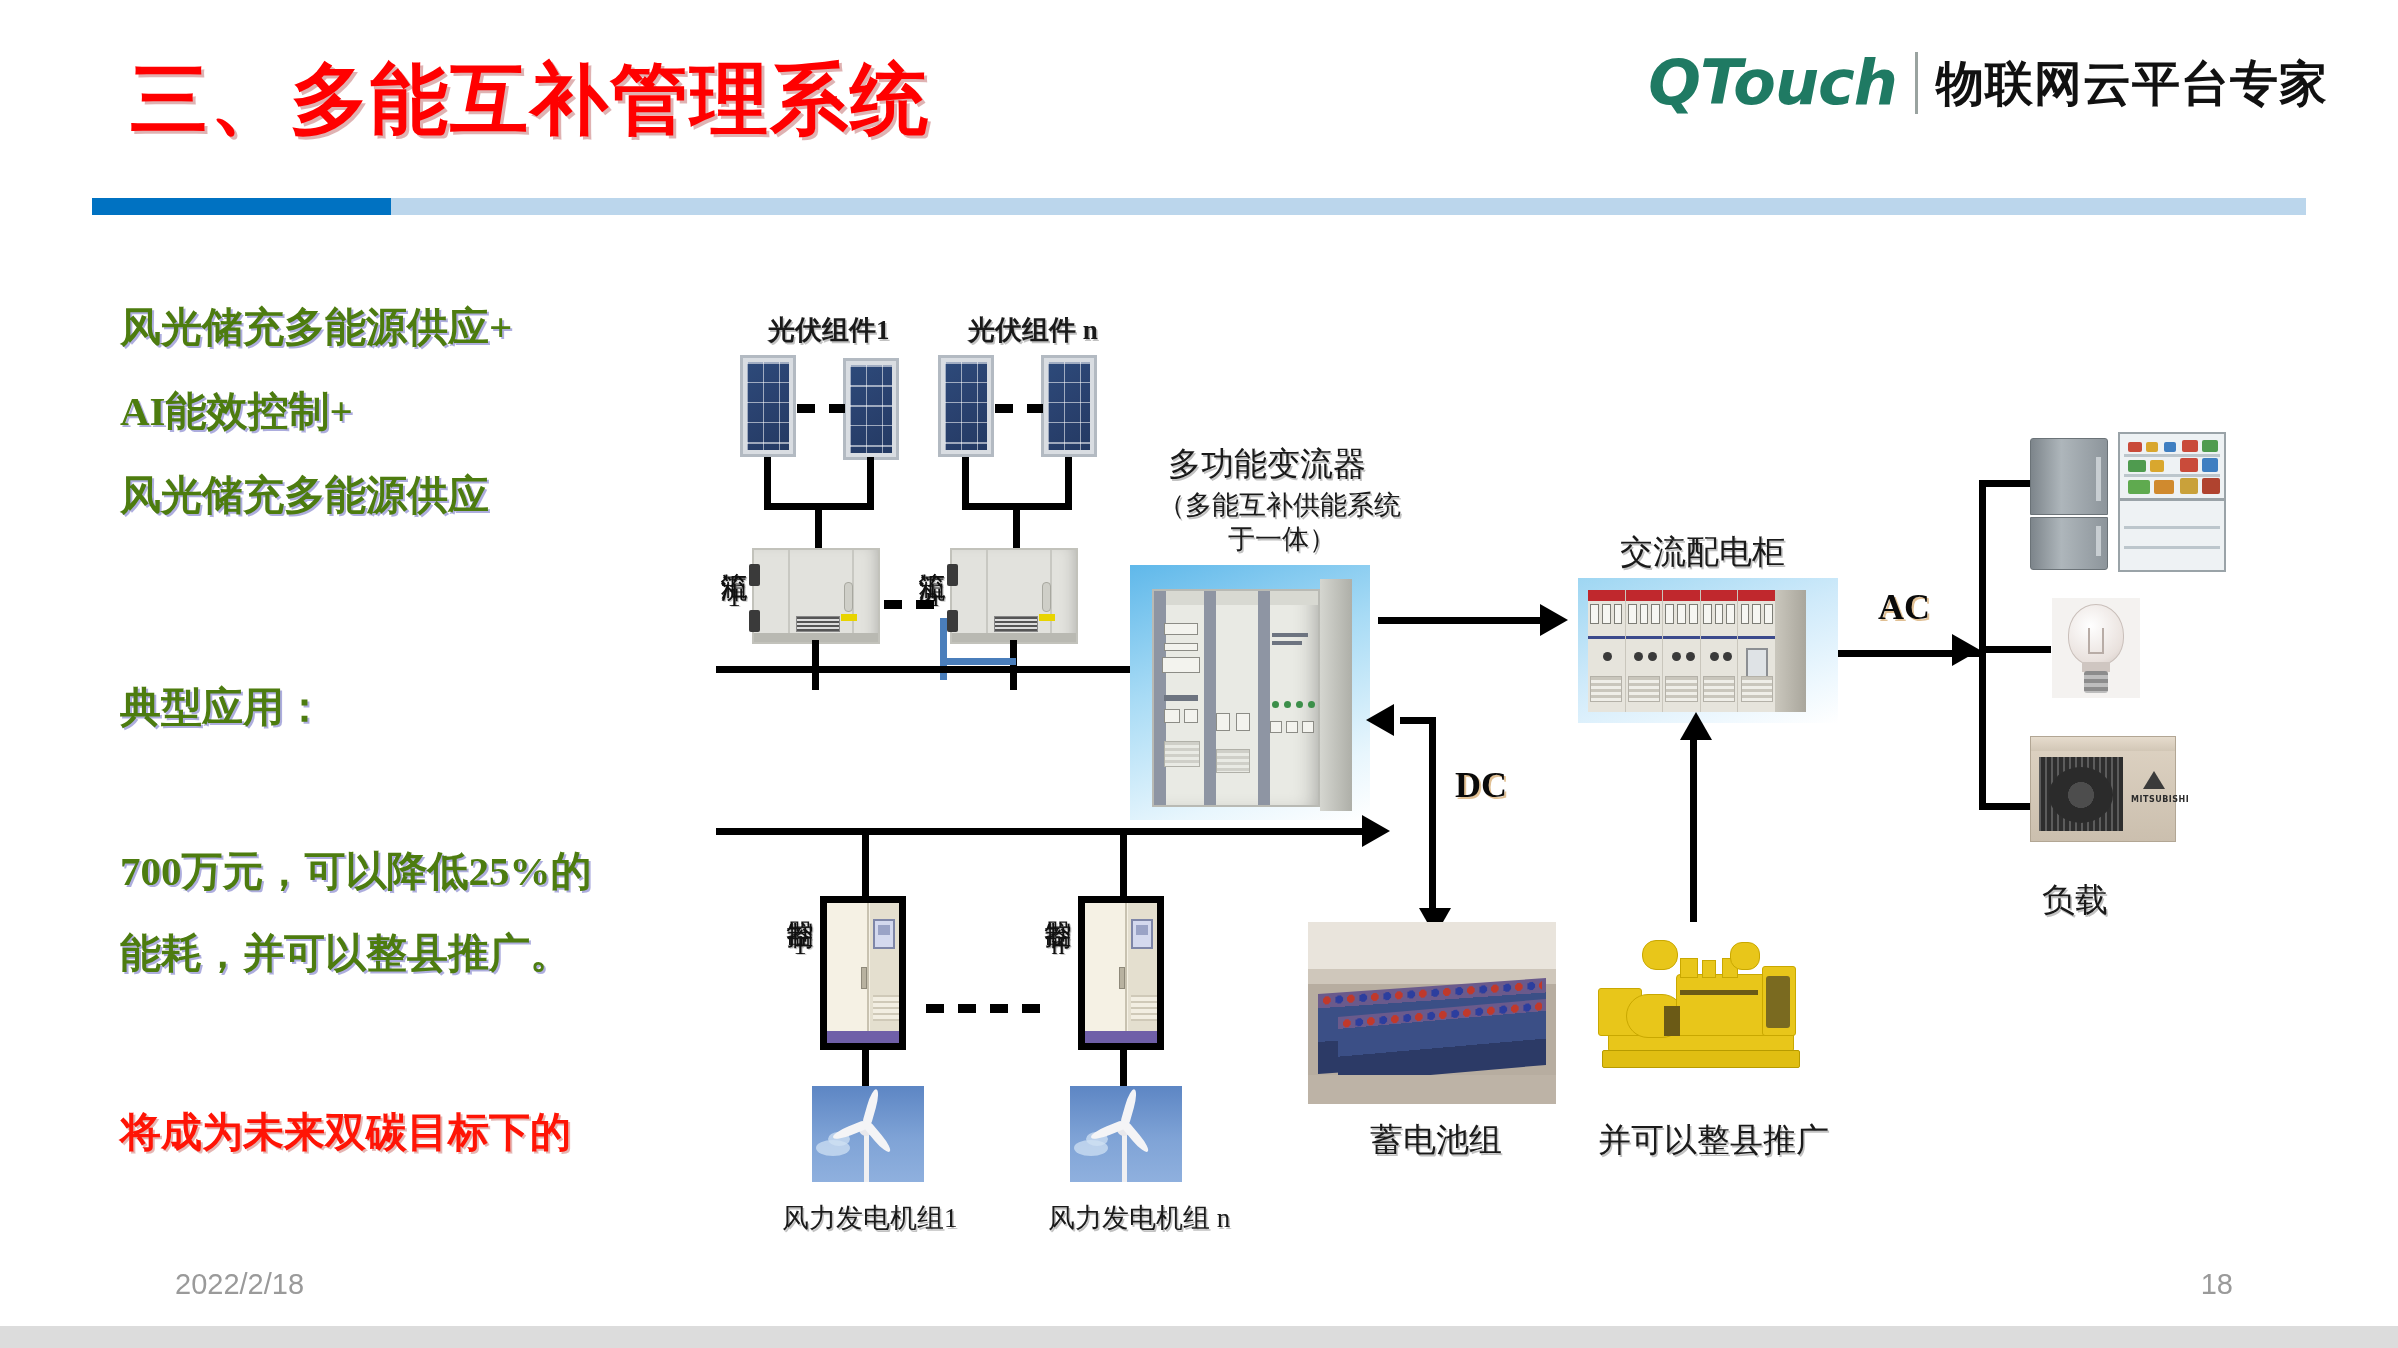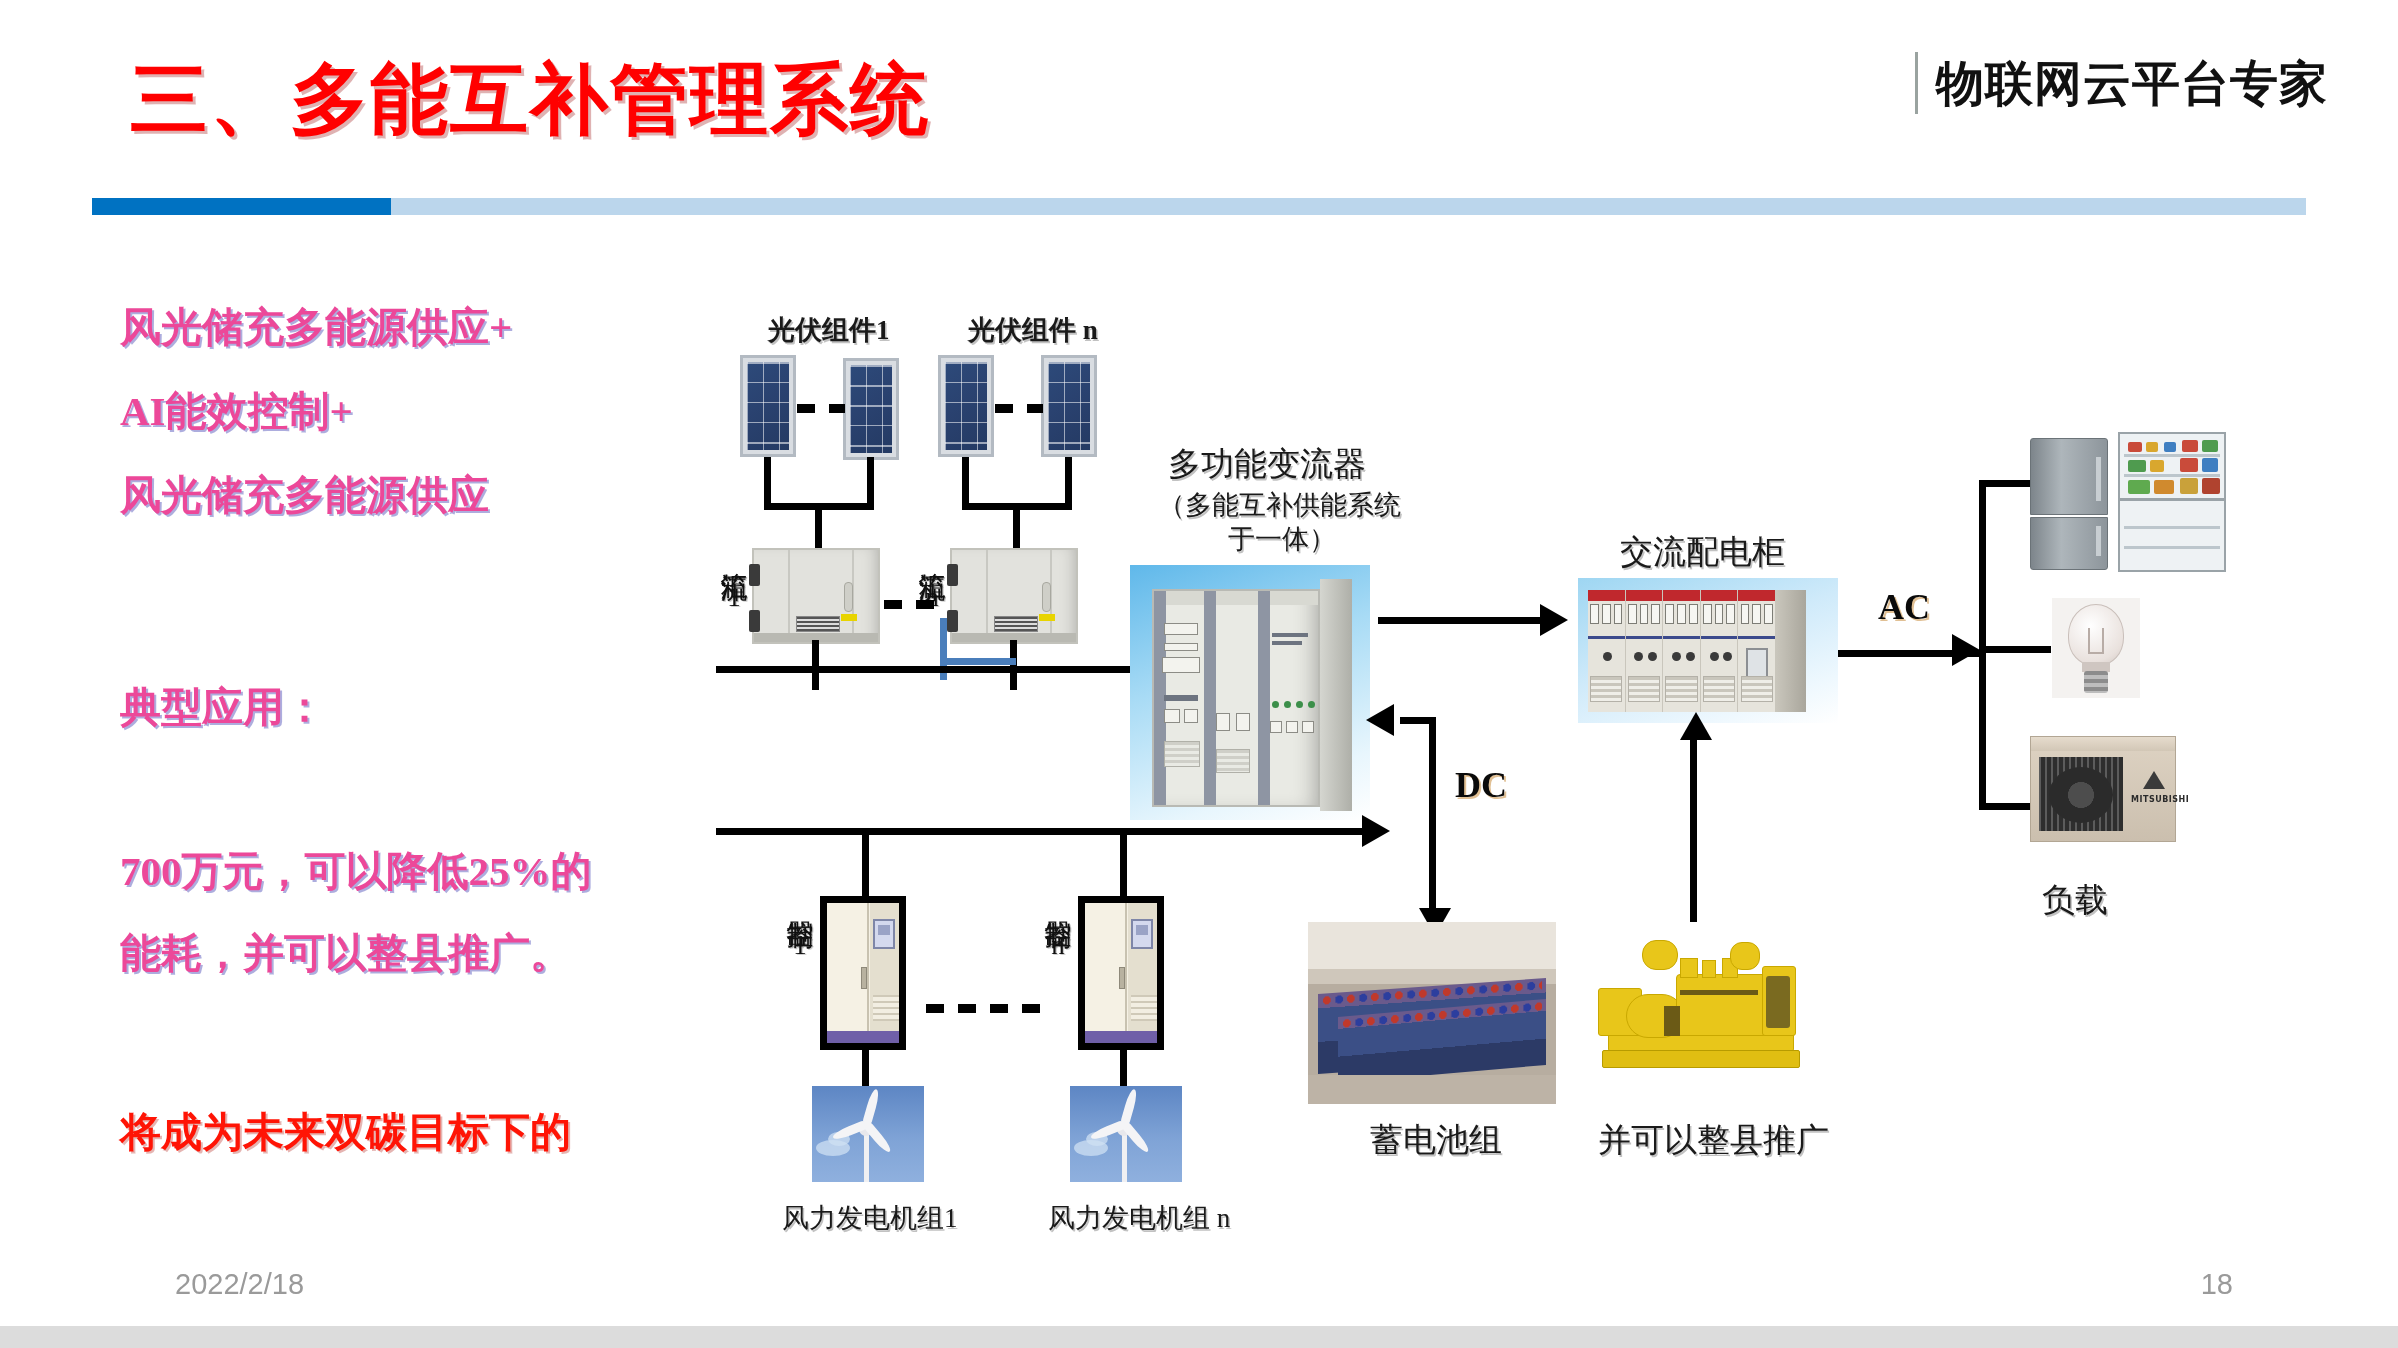--- a/index.html
+++ b/index.html
@@ -37,21 +37,21 @@
   .divider { position: absolute; left: 92px; top: 198px; width: 2214px; height: 17px; display: flex; }
   .divider .seg-dark { width: 13.5%; background: #0072C2; }
   .divider .seg-light { flex: 1; background: #BBD6EC; }
 
   
   .lt {
     position: absolute; left: 120px;
     font-size: 41px; font-weight: bold; white-space: nowrap;
     font-family: "Liberation Serif", "DejaVu Serif", serif;
   }
-  .lt.blue { color: #ec4899; text-shadow: 2px 2px 0 rgba(20,20,160,0.35); }
+  .lt.blue { color: #4d7c0f; text-shadow: 2px 2px 0 rgba(20,20,160,0.35); }
   .lt.red  { color: #FF1405; text-shadow: 2px 2px 0 rgba(170,10,0,0.30); }
 
   
   .foot-date { position: absolute; left: 175px; top: 1268px; font-size: 29px; color: #9a9a9a;
                font-family: "Liberation Sans", sans-serif; }
   .foot-page { position: absolute; right: 165px; top: 1268px; font-size: 29px; color: #9a9a9a;
                font-family: "Liberation Sans", sans-serif; }
   .foot-bar { position: absolute; left: 0; bottom: 0; width: 2398px; height: 22px; background: #DCDCDC; }
   .cap {
     position: absolute; font-family: "Liberation Serif","DejaVu Serif",serif;
@@ -198,20 +198,21 @@
   .ac-unit .brand { position:absolute; font-family:"DejaVu Sans",sans-serif; font-size:8px; font-weight:bold; color:#2b2b2b; letter-spacing:.5px; }
 </style>
 </head>
 <body>
 
 <div id="slide">
 
   <div class="title">三、多能互补管理系统</div>
 
   <div class="logo-wrap">
+    <div class="logo-q">QTouch</div>
     <div class="logo-sep"></div>
     <div class="logo-cn">物联网云平台专家</div>
   </div>
 
   <div class="divider">
     <div class="seg-dark"></div>
     <div class="seg-light"></div>
   </div>
 
   <div class="lt blue" style="top:300px">风光储充多能源供应+</div>

